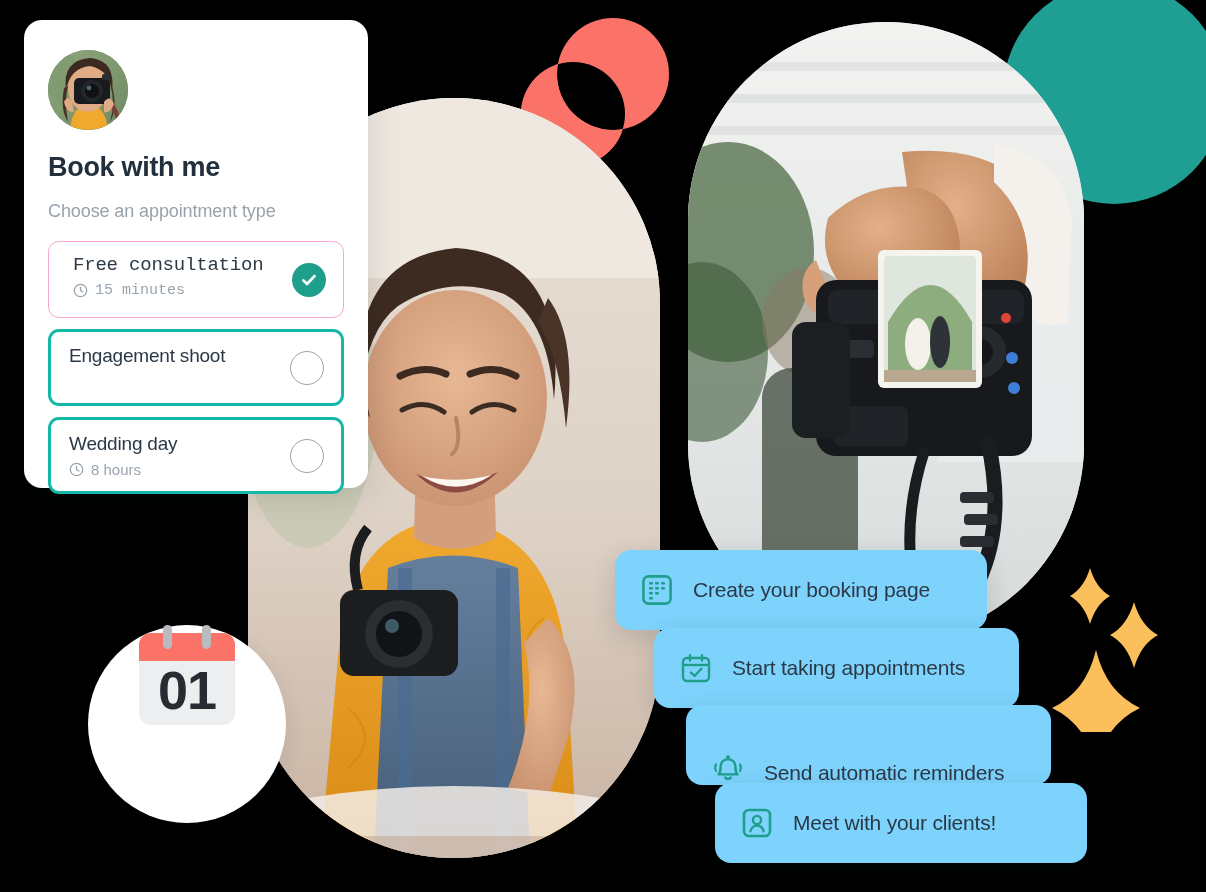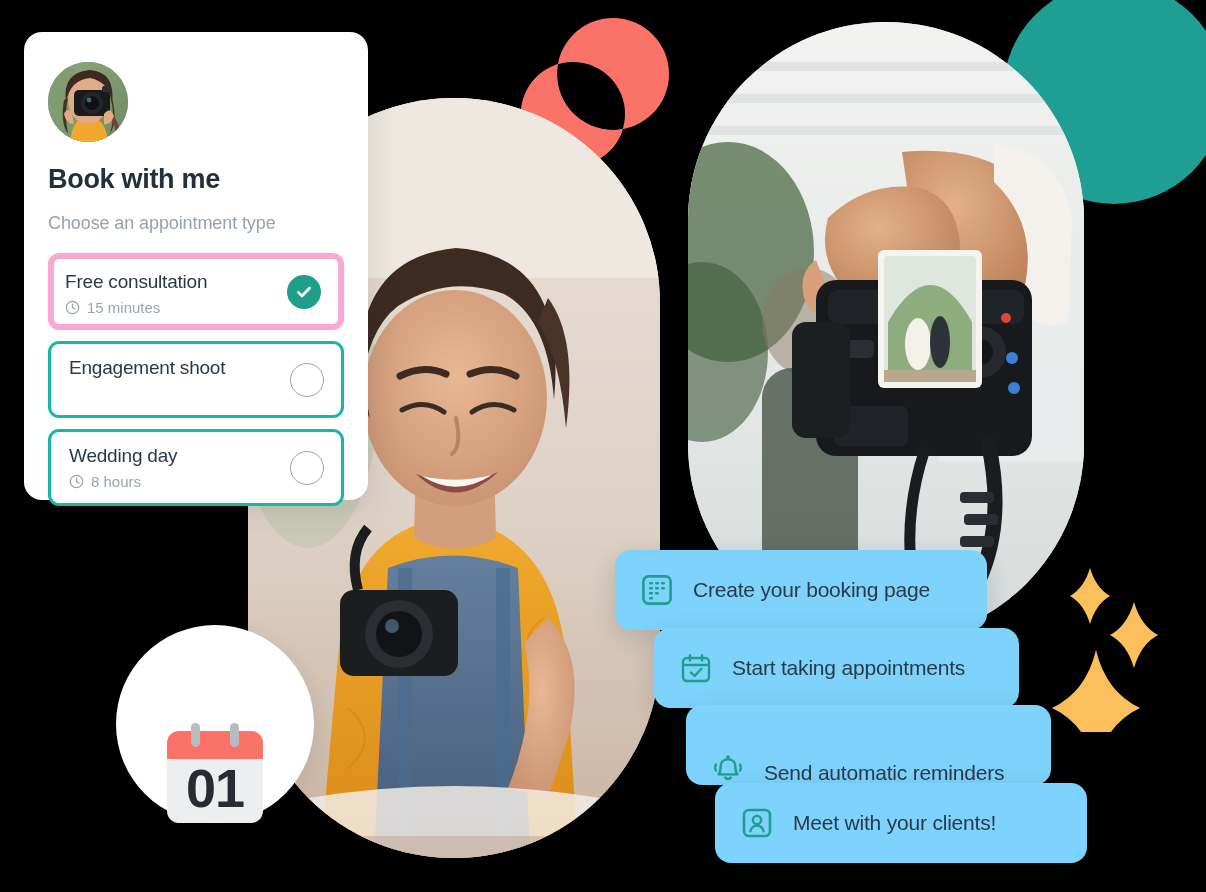--- a/index.html
+++ b/index.html
@@ -71,21 +71,21 @@
     border-radius: 50% / 32%;
     overflow: hidden;
     background: #dfe3e2;
   }
   .photo-right .scene { position: absolute; inset: 0; }
 
   
   .booking-card {
     position: absolute;
     left: 24px;
-    top: 32px;
+    top: 20px;
     width: 344px;
     height: 468px;
     background: #ffffff;
     border-radius: 18px;
     box-shadow: 0 10px 34px rgba(16, 28, 40, 0.13);
     padding: 30px 24px 0 24px;
   }
 
   .avatar {
     width: 80px;
@@ -116,23 +116,24 @@
   .appt {
     position: relative;
     height: 77px;
     border-radius: 11px;
     border: 3px solid #14b8a6;
     background: #ffffff;
     margin-bottom: 11px;
     padding: 13px 16px 0 18px;
   }
   .appt.selected {
-    border: 6px solid #f9a8d4;
+    border: 1px solid #f9a8d4;
     padding-top: 12px;
-    padding-left: 11px;
+    padding-left: 24px;
+    font-family: Liberation Mono, monospace;
   }
   .appt-name {
     font-size: 19px;
     color: #2b3947;
     letter-spacing: -0.2px;
   }
   .appt-dur {
     margin-top: 6px;
     display: flex;
     align-items: center;
@@ -160,28 +161,28 @@
     border-radius: 50%;
     background: #1f9e8c;
     display: flex;
     align-items: center;
     justify-content: center;
   }
 
   
   .cal-badge {
     position: absolute;
-    left: 116px;
+    left: 88px;
     top: 625px;
     width: 198px;
     height: 198px;
     border-radius: 50%;
     background: #ffffff;
     display: flex;
-    align-items: flex-end;
+    align-items: flex-start;
     justify-content: center;
     box-shadow: 0 6px 22px rgba(16, 28, 40, 0.10);
   }
   .cal-emoji {
     position: relative;
     width: 96px;
     height: 100px;
   }
   .cal-body {
     position: absolute;

